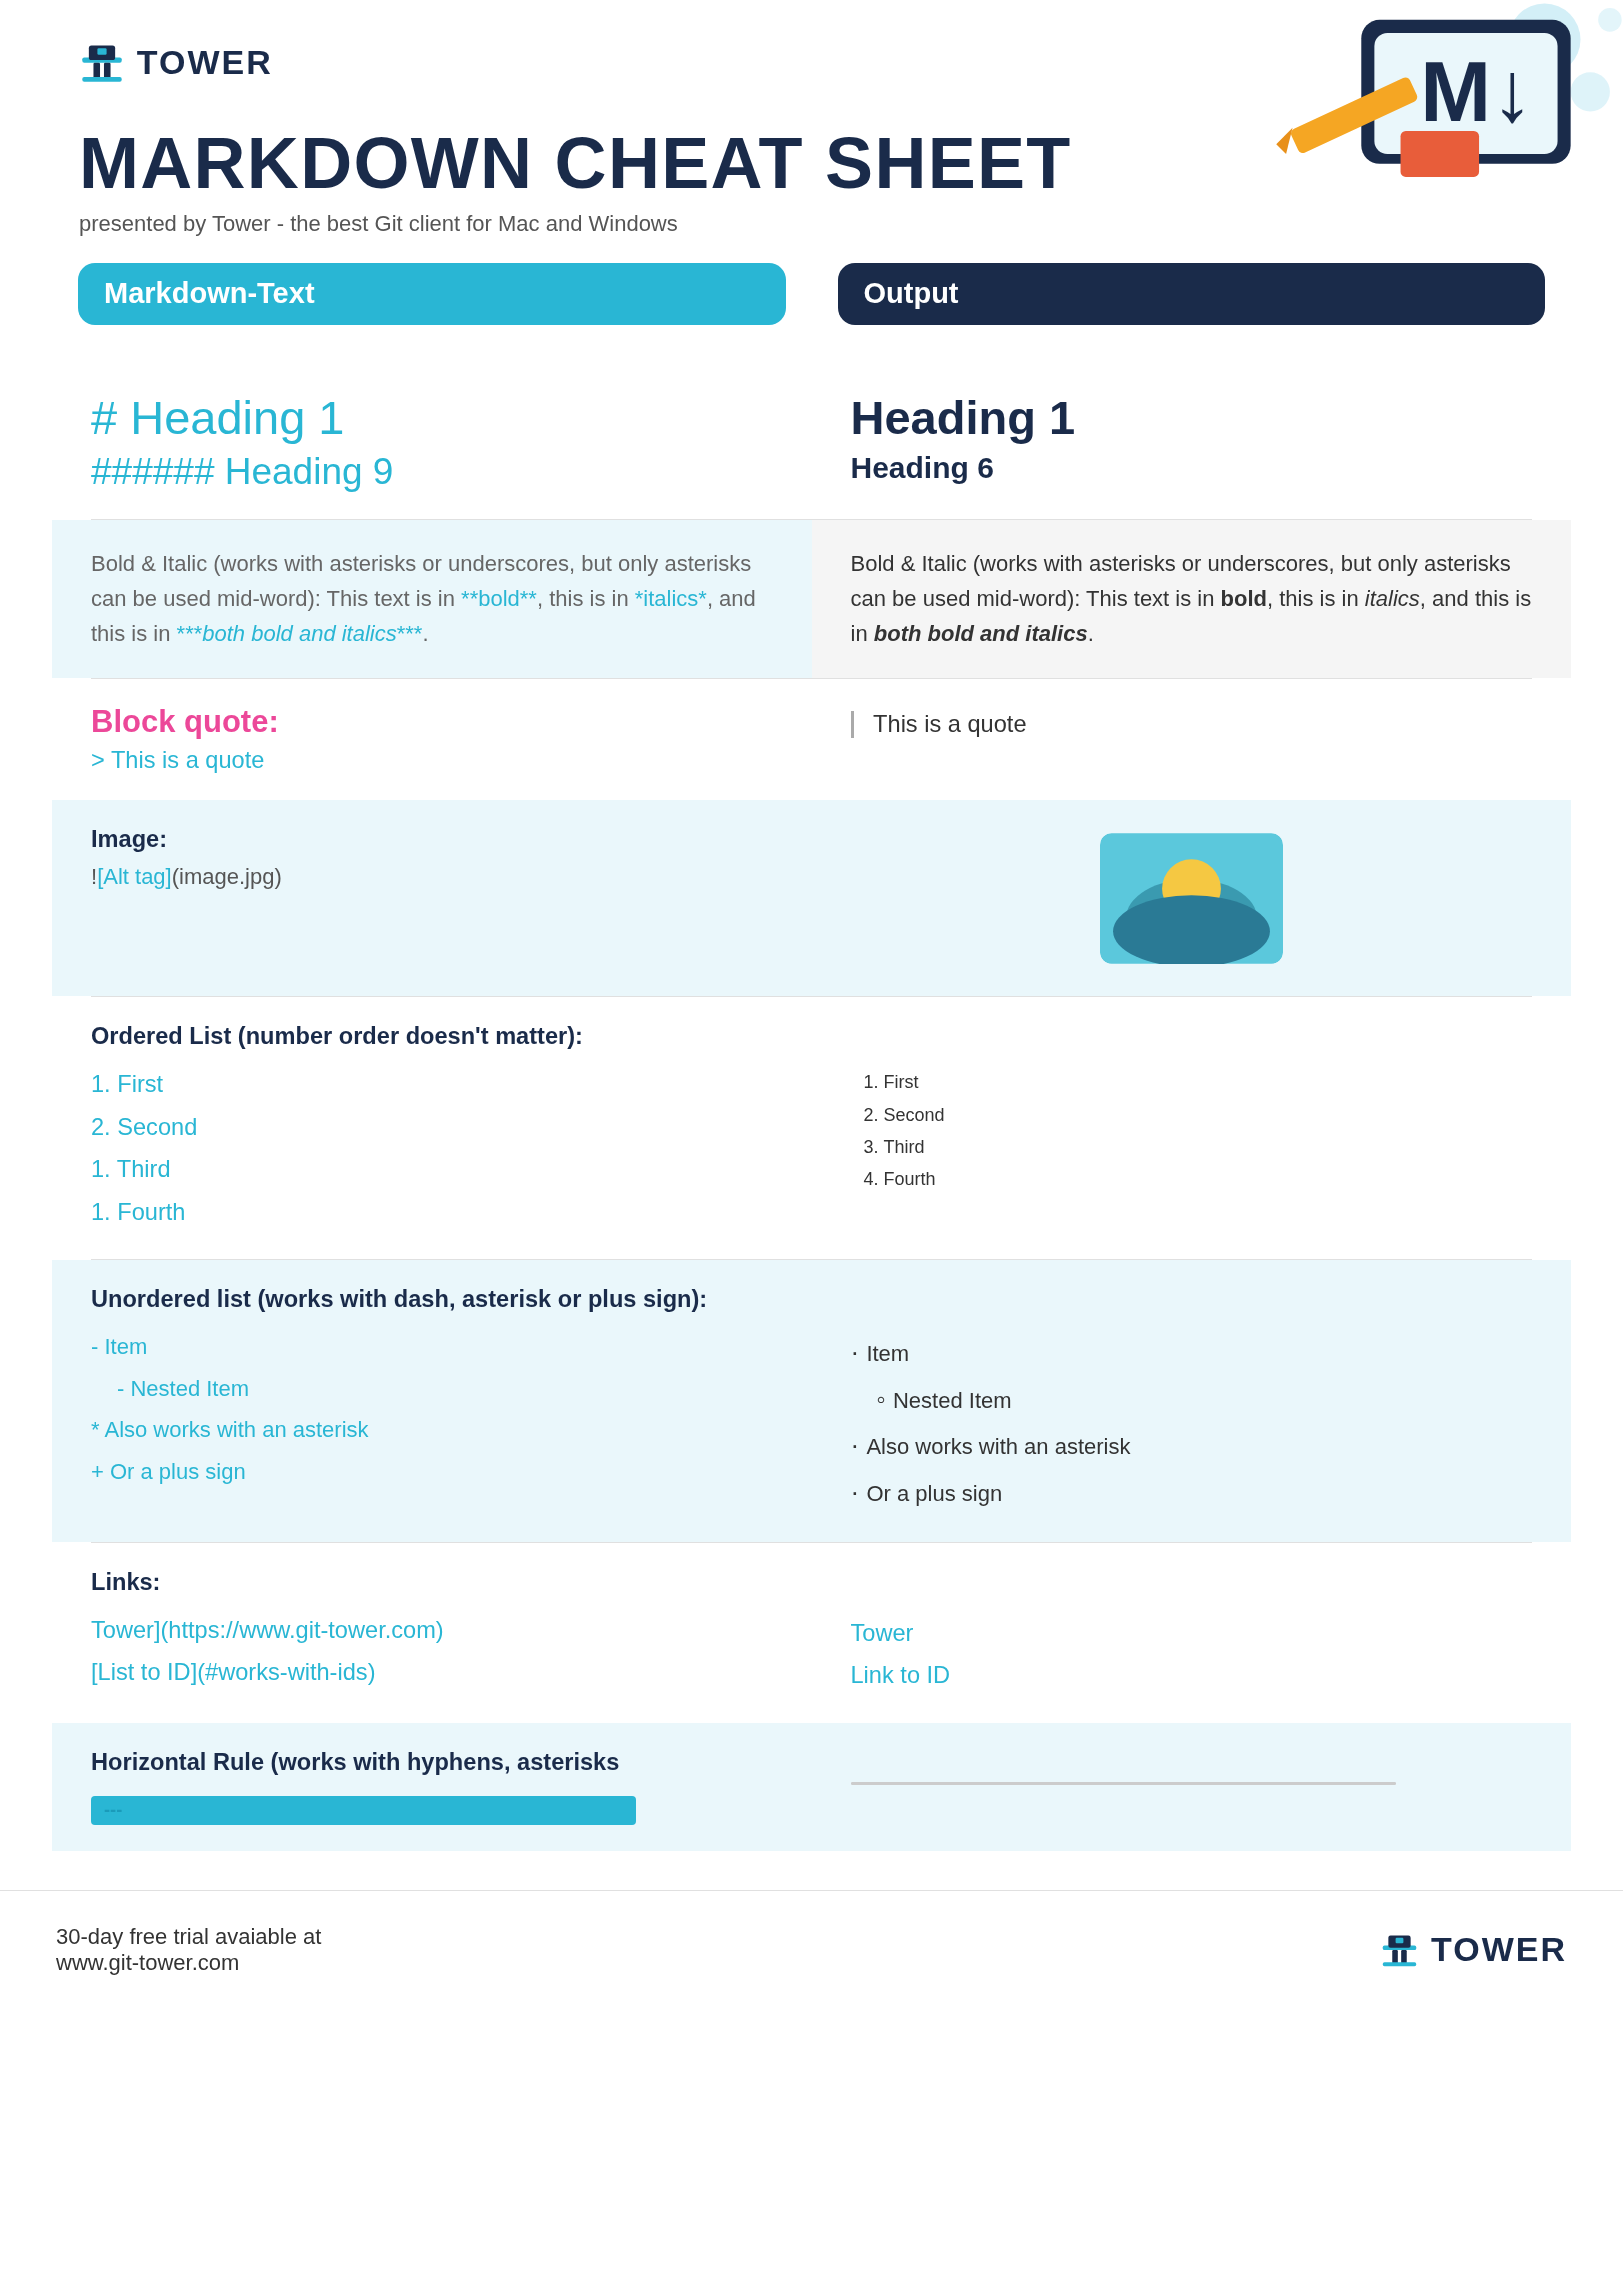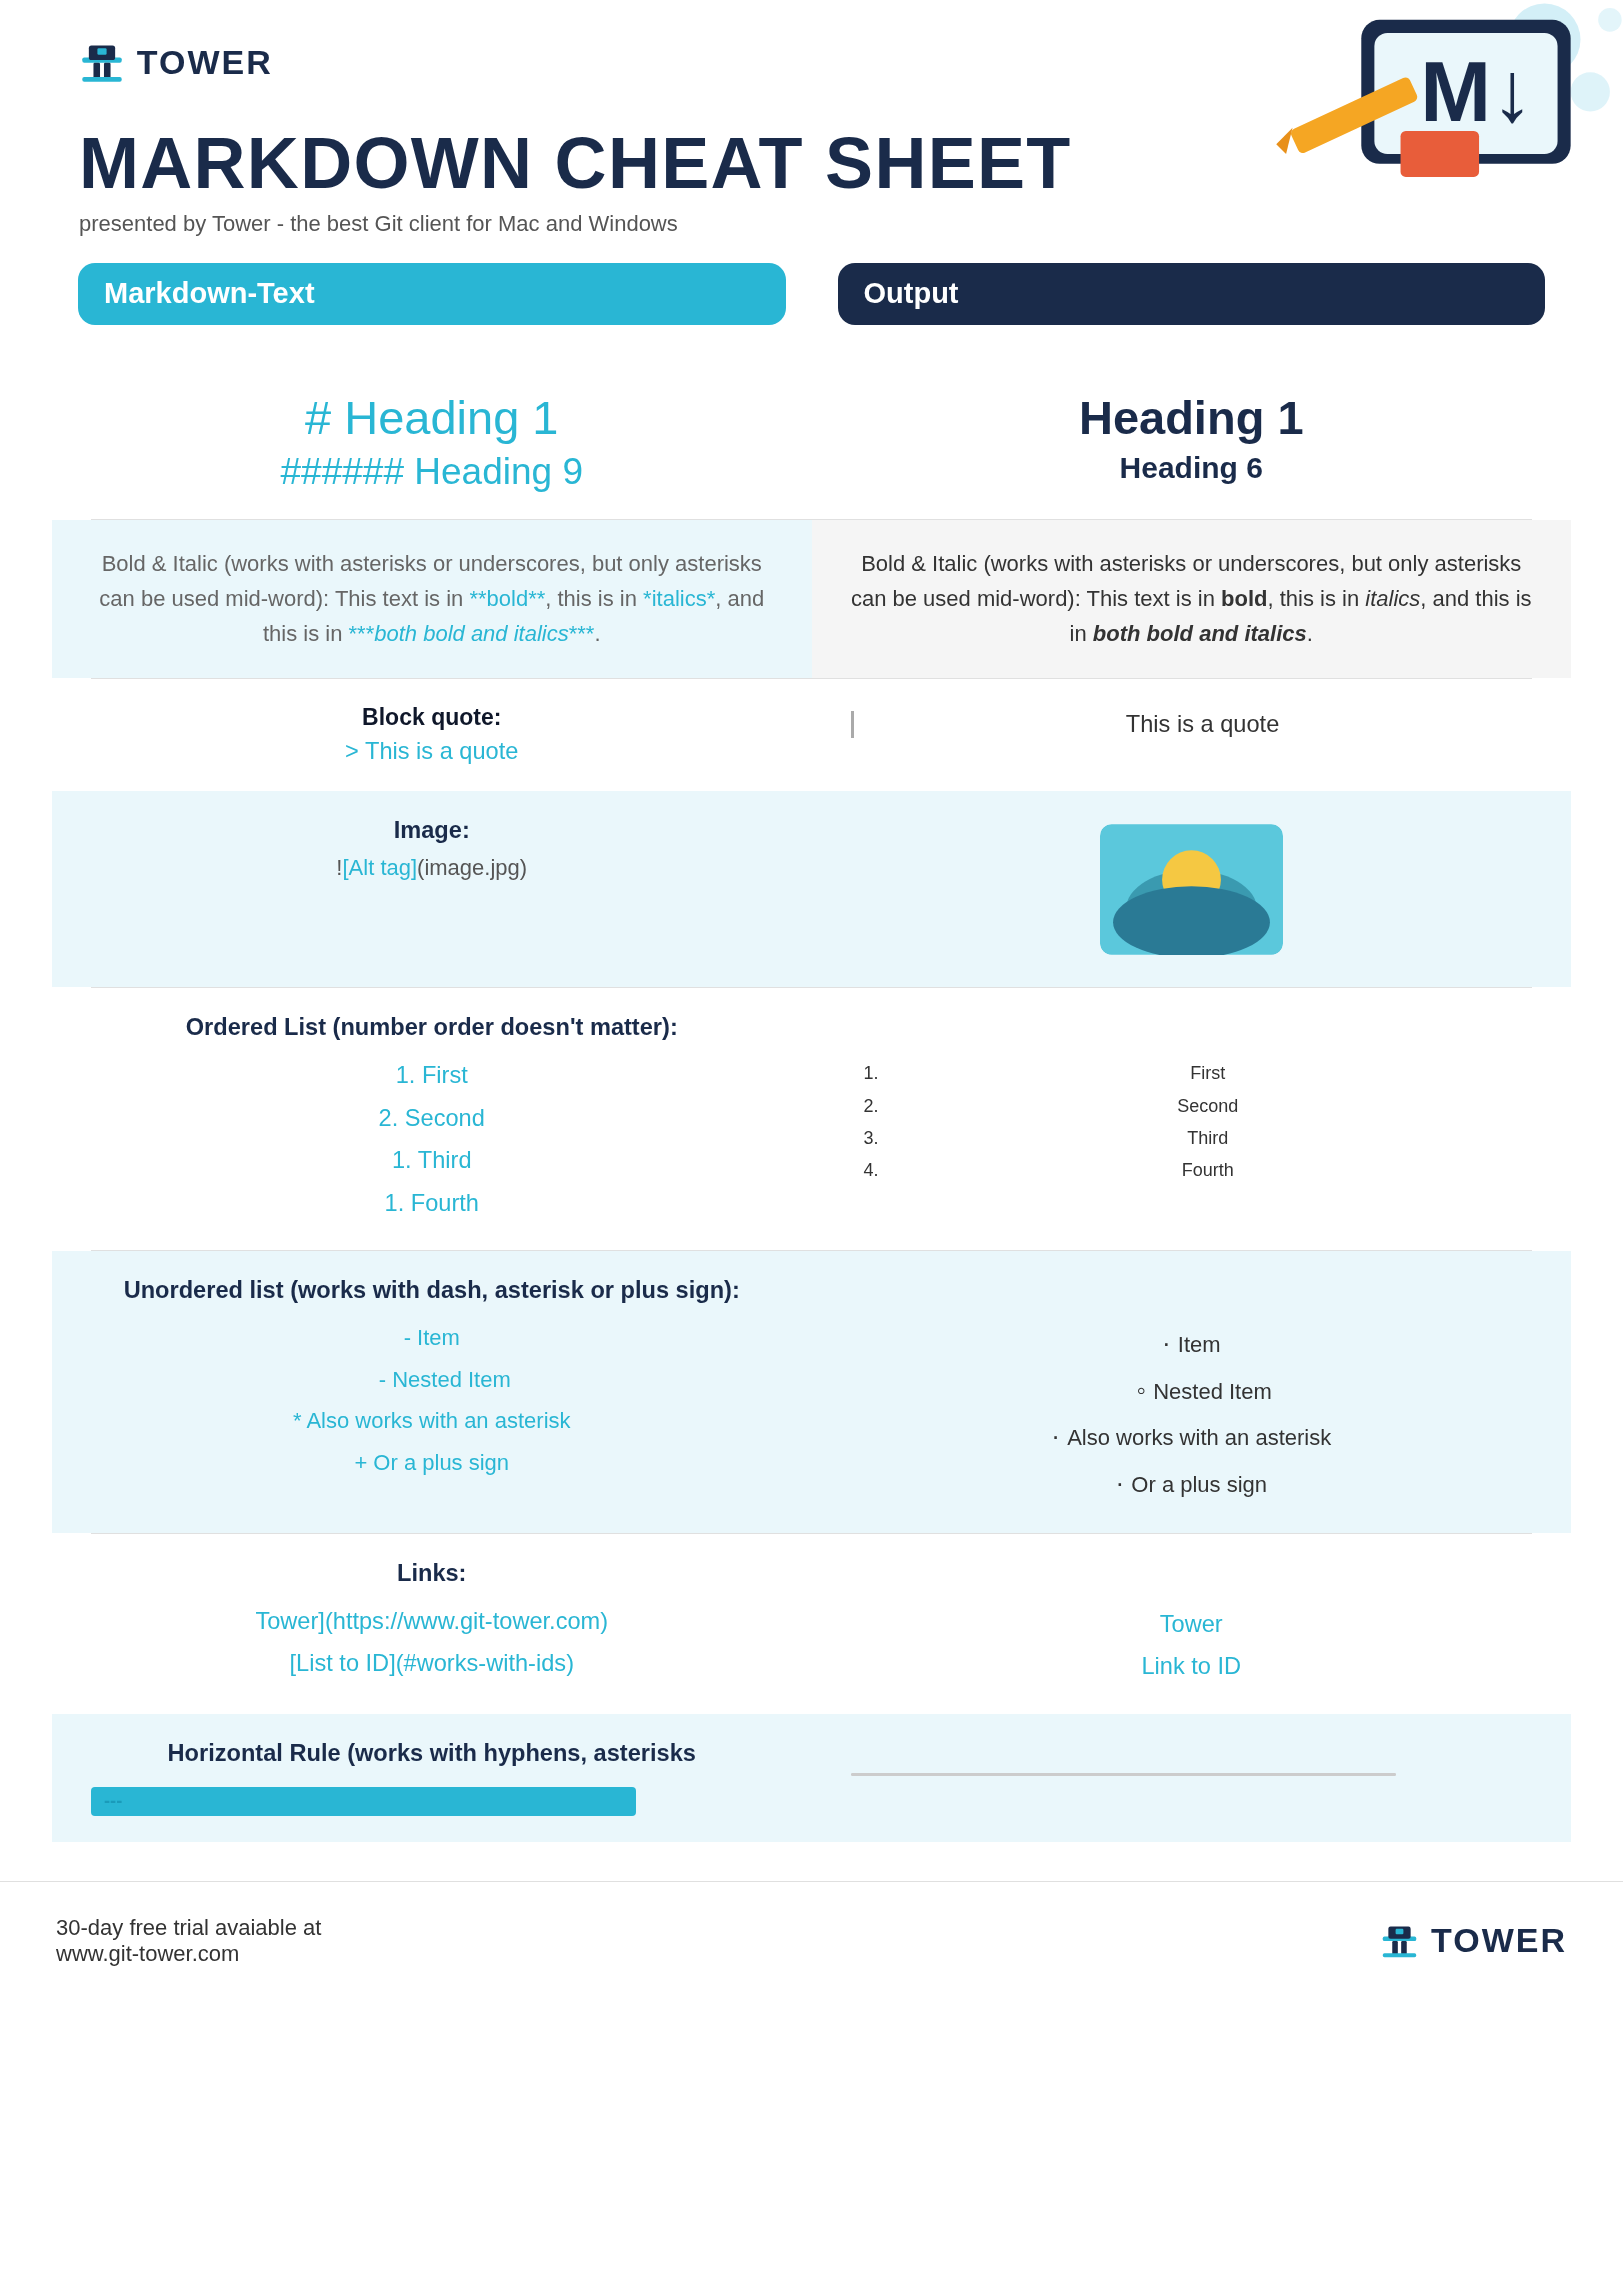--- a/index.html
+++ b/index.html
@@ -99,23 +99,23 @@
       background: #eaf7fb;
       border-radius: 9.2px;
       padding: 23.6px 26px;
       font-size: 22px;
       color: #555;
       line-height: 1.6;
     }
 
     
     .blockquote-label {
-      font-size: 23px;
-      font-weight: 700;
-      color: #0f172a;
+      font-size: 31px;
+      font-weight: 700;
+      color: #ec4899;
       margin-bottom: 6.5px;
     }
     .blockquote-md {
       color: #29b6d4;
       font-size: 23.6px;
     }
     .blockquote-out {
       border-left: 3.9px solid #aaa;
       padding-left: 19.6px;
       font-size: 23.6px;
@@ -253,21 +253,20 @@
       display: grid;
       grid-template-columns: 1fr 1fr;
       margin-bottom: 0;
     }
     .paired-row.bg-tinted .left-col,
     .paired-row.bg-tinted .right-col {
       background: #eaf7fb;
     }
     .left-col, .right-col {
       padding: 26px 39px;
-      text-align: center;
     }
 
     .section-separator {
       grid-column: 1/-1;
       height: 0.7px;
       background: #e0e0e0;
       margin: 0 39px;
     }
 
     

